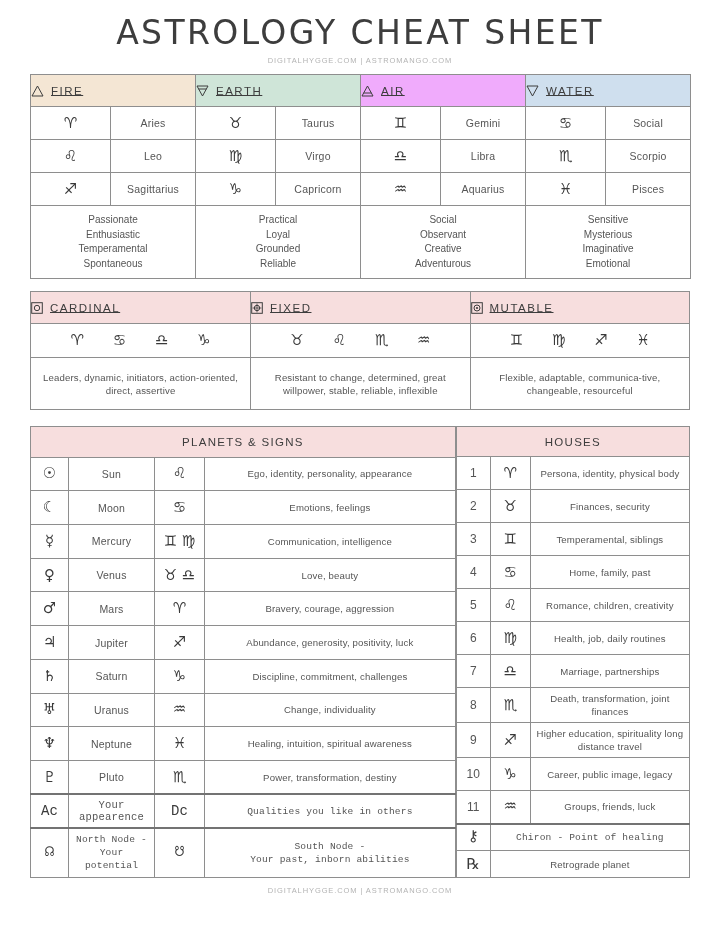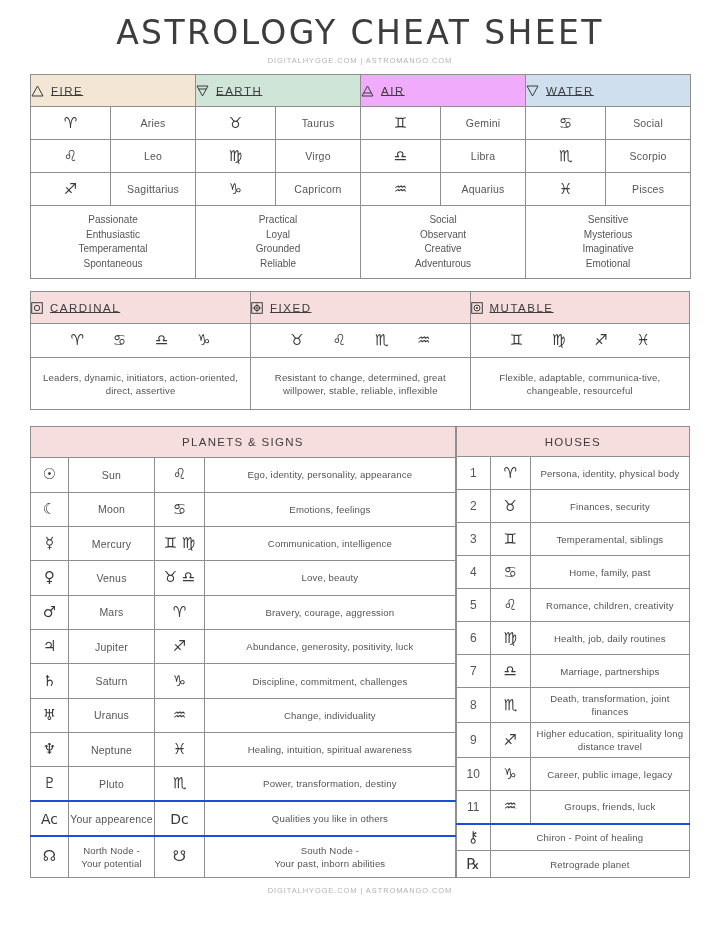--- a/index.html
+++ b/index.html
@@ -103,21 +103,21 @@
   .bottom .right { width: 236px; }
   .sec-hdr {
     background: #f7dede;
     height: 30px;
     text-align: center;
     font-size: 11.5px;
     letter-spacing: 1.3px;
     color: #3d3d3d;
   }
   .pl-row { height: 33px; }
-  .thickline { border-top: 2px solid #1d4ed8; }
+  .thickline { border-top: 2px solid #737373; font-family: Liberation Mono, monospace; }
   .hnum { text-align: center; font-size: 12px; color: #555; }
 </style>
 </head>
 <body>
 
 <div class="page">
 
   <h1 class="title">ASTROLOGY CHEAT SHEET</h1>
   <div class="subtitle">DIGITALHYGGE.COM | ASTROMANGO.COM</div>
 

